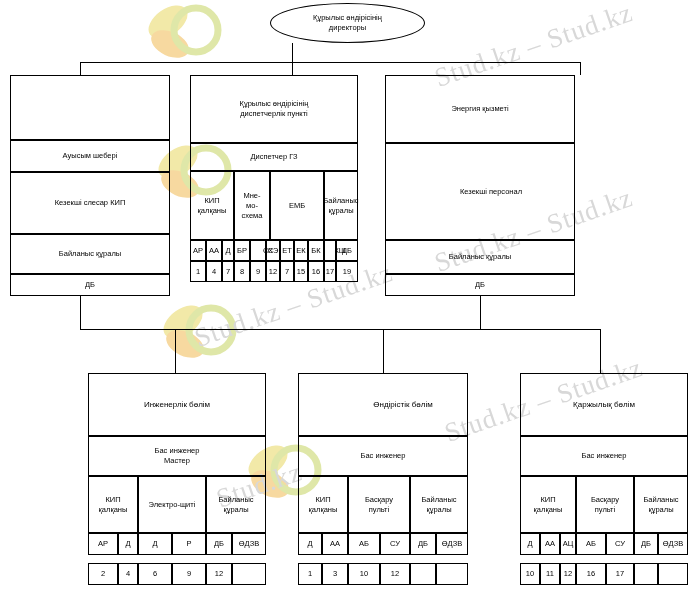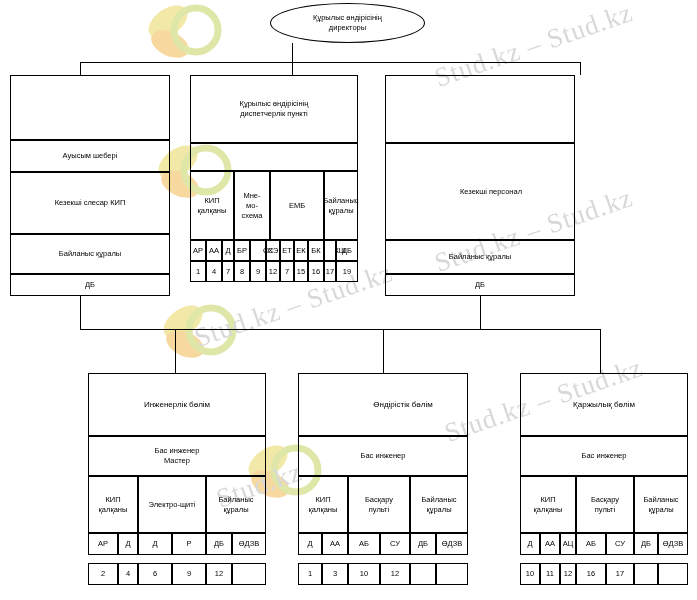--- a/index.html
+++ b/index.html
@@ -143,20 +143,21 @@
   <div class="lbl" style="left:10px; top:234px; width:160px; height:40px;">Байланыс құралы</div>
 
   <div class="box" style="left:10px; top:274px; width:160px; height:22px;"></div>
   <div class="lbl" style="left:10px; top:274px; width:160px; height:22px;">ДБ</div>
 
   <div class="box" style="left:190px; top:75px; width:168px; height:68px;"></div>
   <div class="lbl" style="left:190px; top:75px; width:168px; height:68px;">Құрылыс өндірісінің
 диспетчерлік пункті</div>
 
   <div class="box" style="left:190px; top:143px; width:168px; height:28px;"></div>
+  <div class="lbl" style="left:190px; top:143px; width:168px; height:28px;">Диспетчер ГЗ</div>
 
   <div class="box" style="left:190px; top:171px; width:44px; height:69px;"></div>
   <div class="lbl" style="left:190px; top:171px; width:44px; height:69px;">КИП
 қалқаны</div>
 
   <div class="box" style="left:234px; top:171px; width:36px; height:69px;"></div>
   <div class="lbl" style="left:234px; top:171px; width:36px; height:69px;">Мне-
 мо-
 схема</div>
 
@@ -209,20 +210,21 @@
   <div class="box" style="left:294px; top:261px; width:14px; height:21px;"></div>
   <div class="lbl cellnum" style="left:294px; top:261px; width:14px; height:21px;">15</div>
   <div class="box" style="left:308px; top:261px; width:16px; height:21px;"></div>
   <div class="lbl cellnum" style="left:308px; top:261px; width:16px; height:21px;">16</div>
   <div class="box" style="left:324px; top:261px; width:12px; height:21px;"></div>
   <div class="lbl cellnum" style="left:324px; top:261px; width:12px; height:21px;">17</div>
   <div class="box" style="left:336px; top:261px; width:22px; height:21px;"></div>
   <div class="lbl cellnum" style="left:336px; top:261px; width:22px; height:21px;">19</div>
 
   <div class="box" style="left:385px; top:75px; width:190px; height:68px;"></div>
+  <div class="lbl" style="left:385px; top:75px; width:190px; height:68px;">Энергия қызметі</div>
 
   <div class="box" style="left:385px; top:143px; width:190px; height:97px;"></div>
   <div class="lbl" style="left:385px; top:143px; width:212px; height:97px;border-radius:26px;">Кезекші персонал</div>
 
   <div class="box" style="left:385px; top:240px; width:190px; height:34px;"></div>
   <div class="lbl" style="left:385px; top:240px; width:190px; height:34px;">Байланыс құралы</div>
 
   <div class="box" style="left:385px; top:274px; width:190px; height:22px;"></div>
   <div class="lbl" style="left:385px; top:274px; width:190px; height:22px;">ДБ</div>
 

